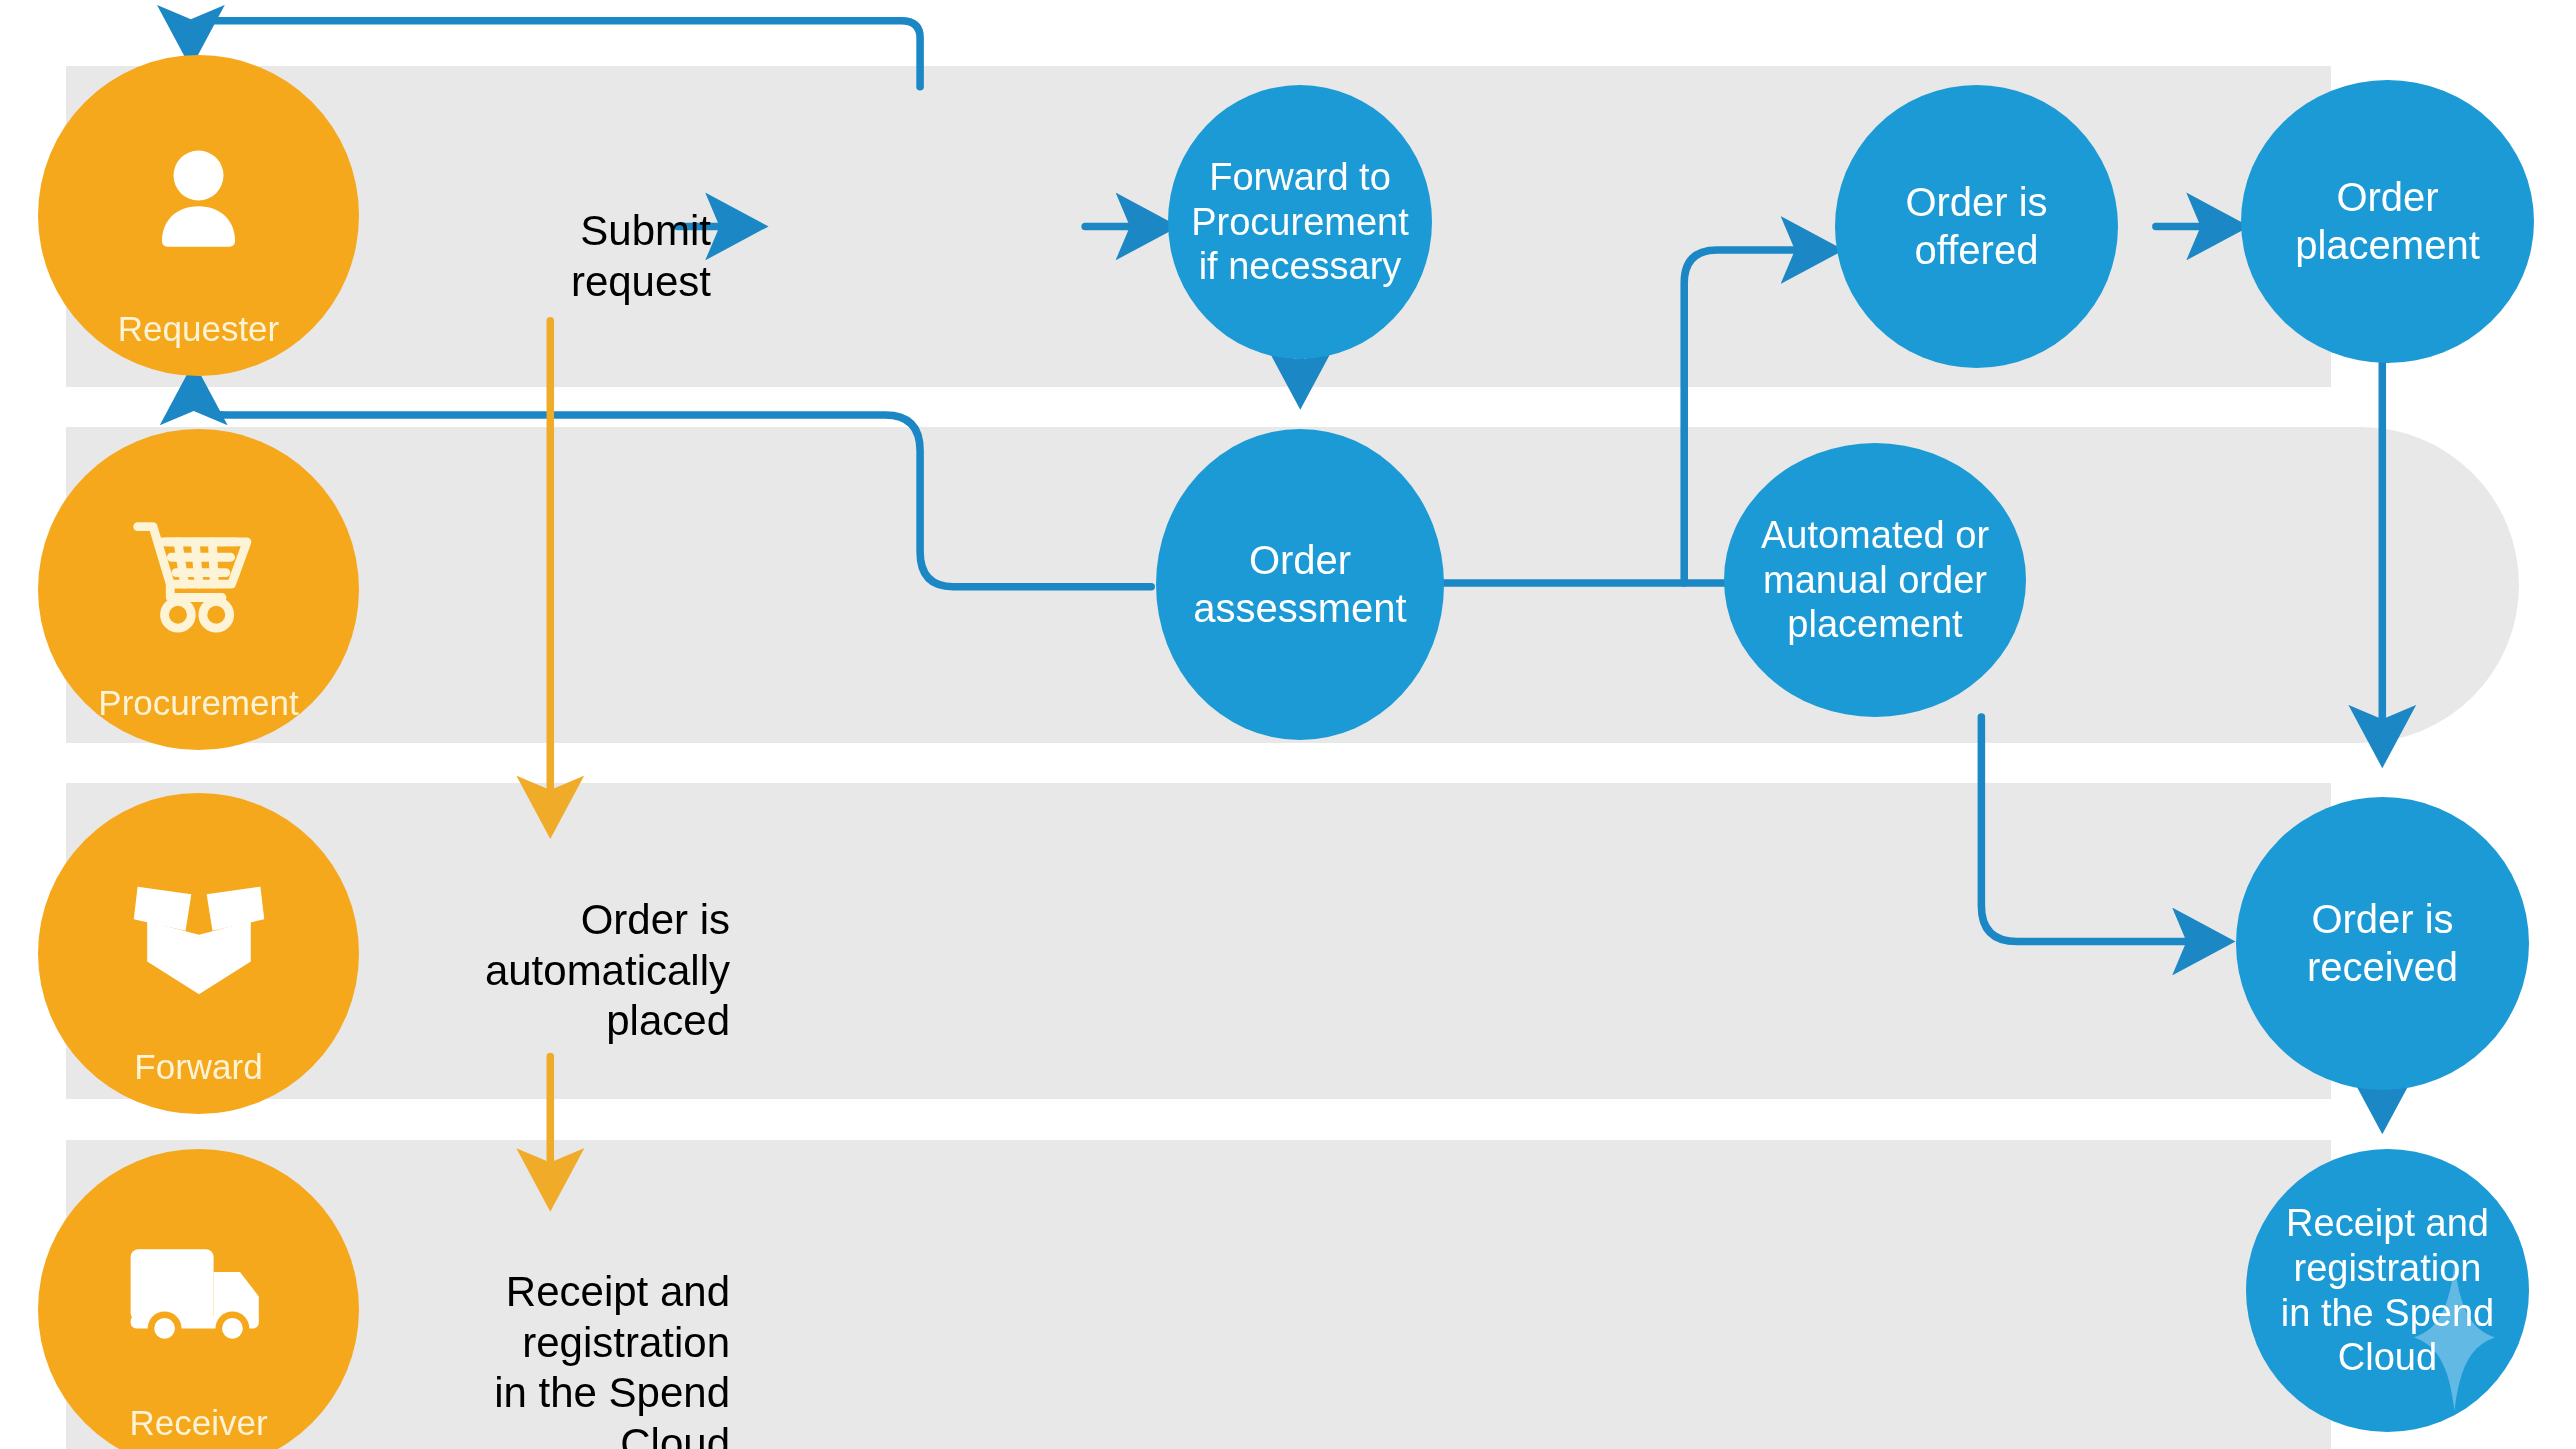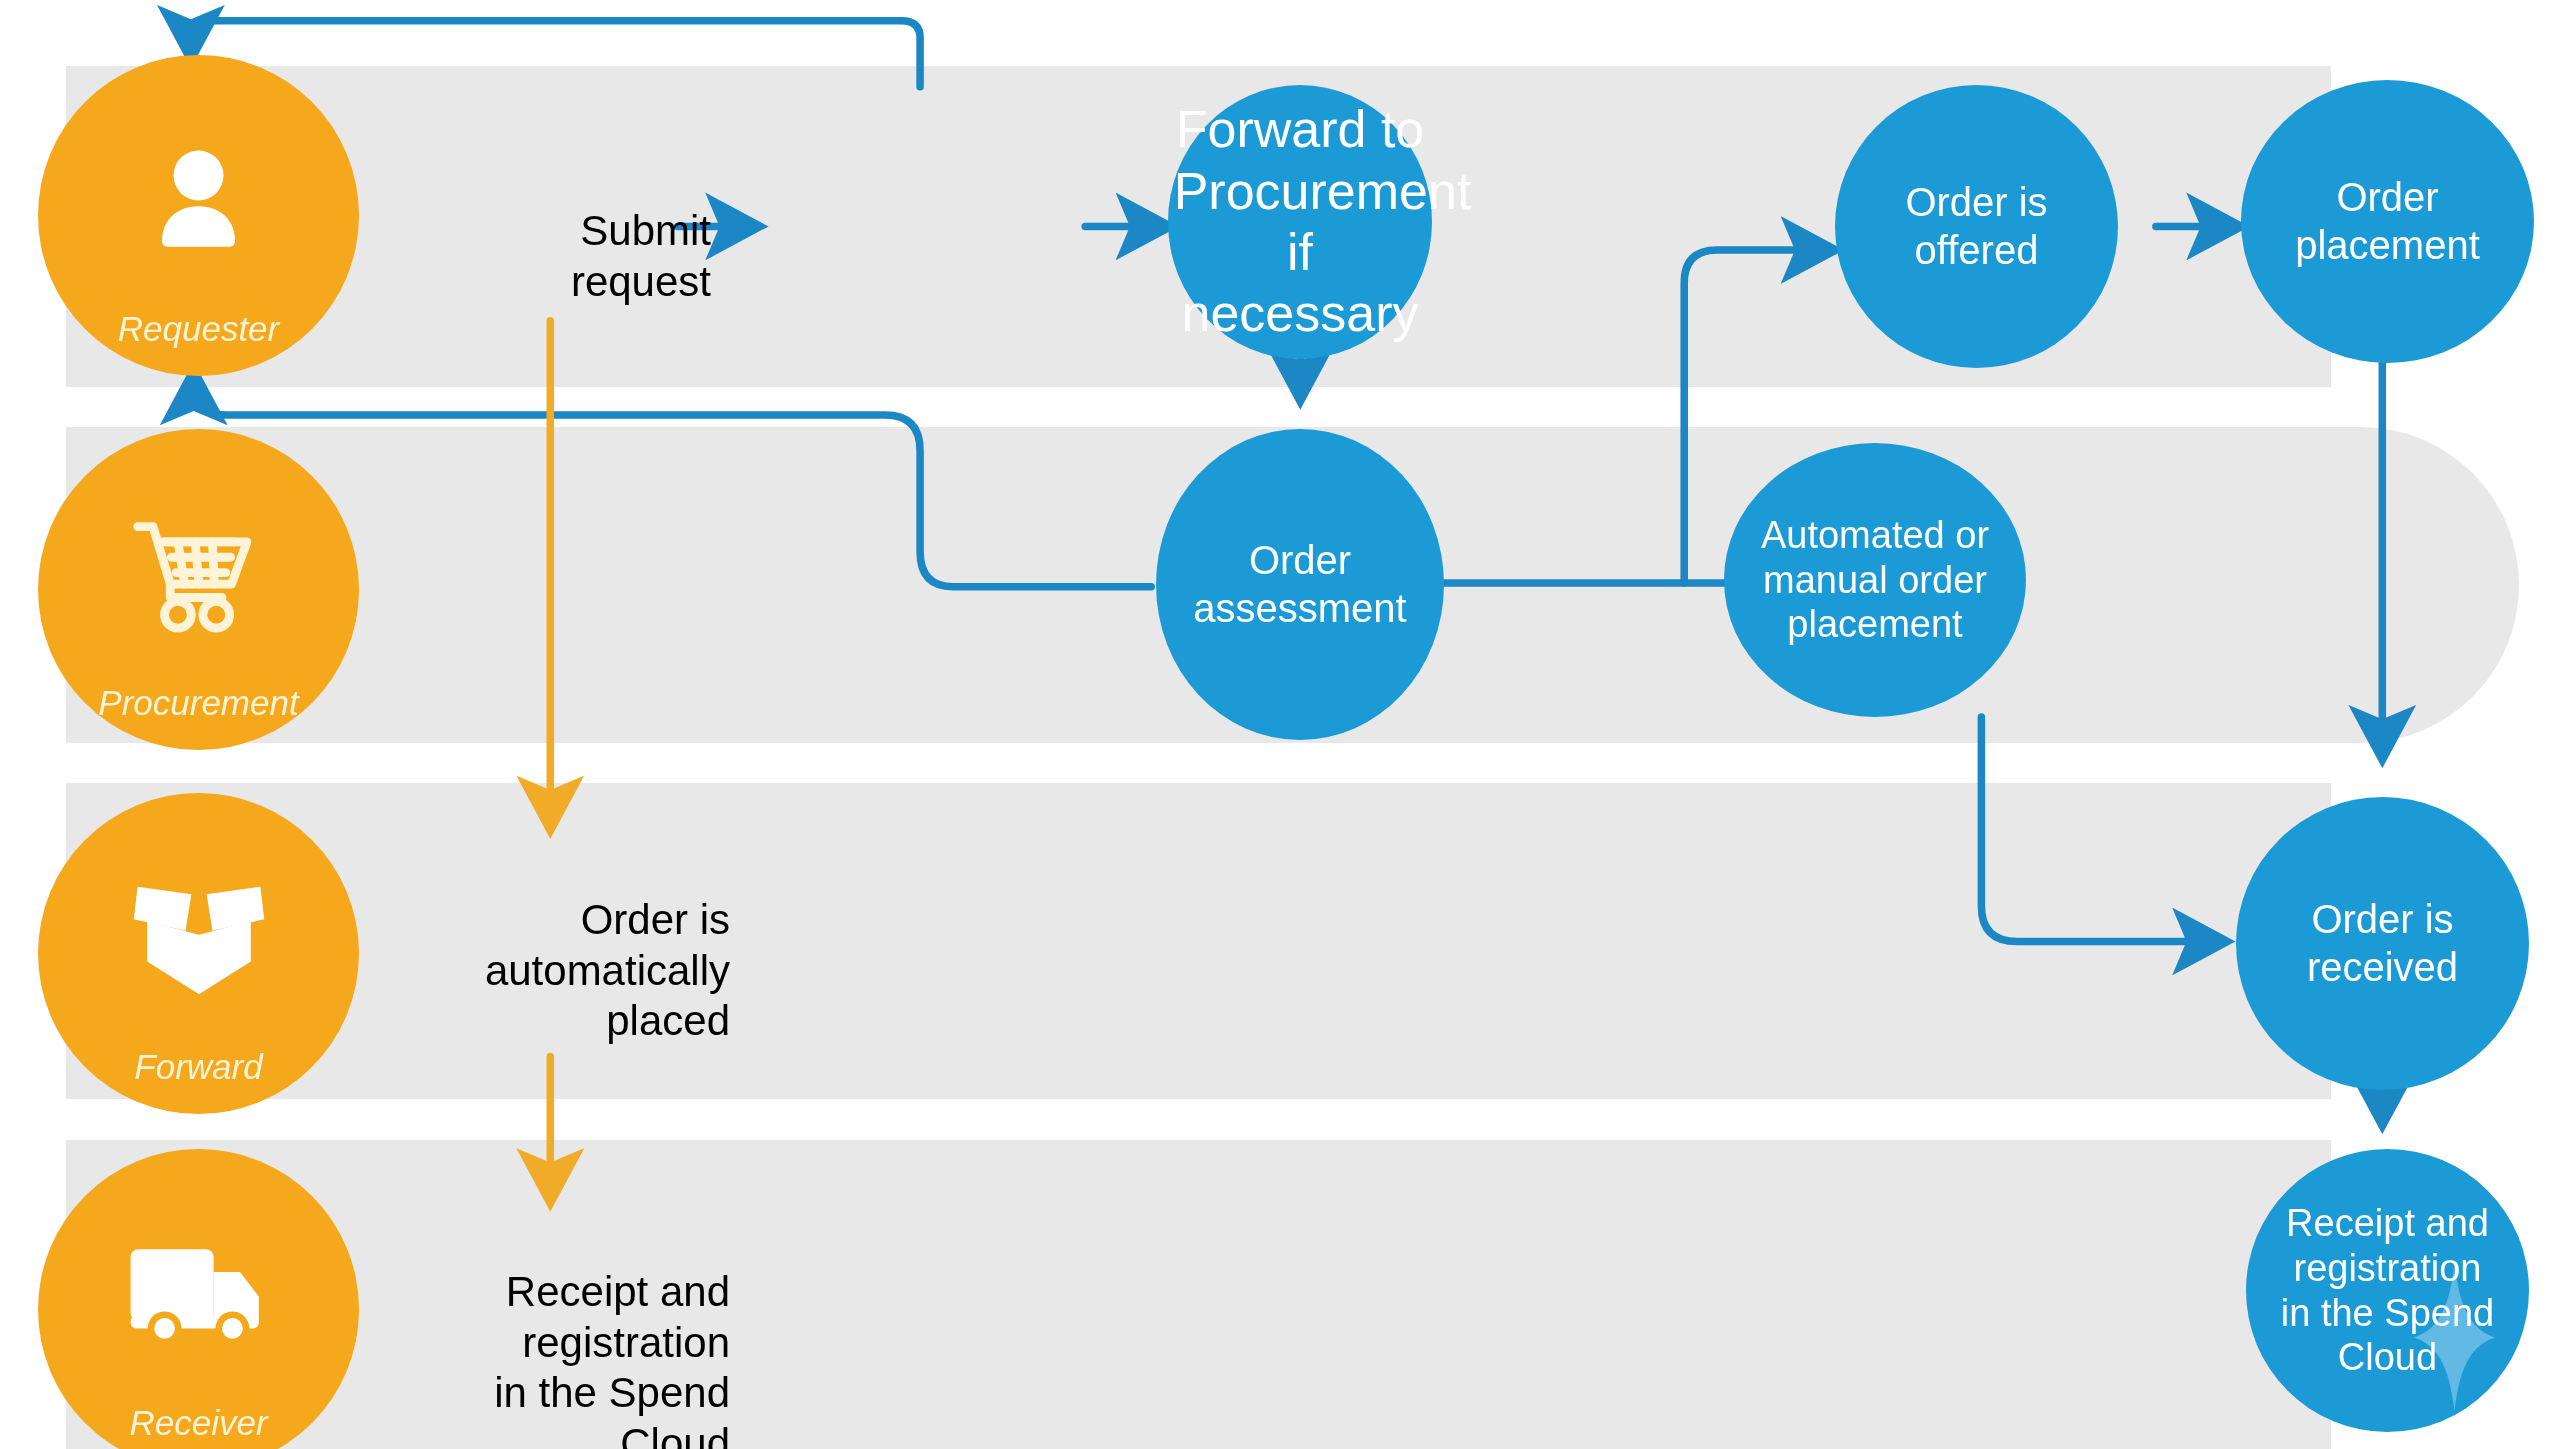--- a/index.html
+++ b/index.html
@@ -41,21 +41,20 @@
   .node.orange{background:#f5a81c;}
   .node-label{
     display:block;
     width:100%;
     padding:0 5.7px;
     box-sizing:border-box;
   }
   .role{
     justify-content:center;
     padding-top:38px;
-    font-style:italic;
   }
   .role .icon-wrap{
     width:100%;
     display:flex;
     align-items:center;
     justify-content:center;
     flex:1 1 auto;
   }
   .role .node-label{
     flex:0 0 auto;
@@ -200,21 +199,21 @@
   </div>
 
   <div class="plain-text" style="left:371px; top:1217px; width:359px; font-size:42px;">
     <span>Receipt and
 registration
 in the Spend
 Cloud</span>
   </div>
 
 
-  <div class="node blue" style="left:1168px; top:85px; width:264px; height:274px; font-size:52px;">
+  <div class="node blue" style="left:1168px; top:85px; width:264px; height:274px; font-size:38px;">
     <span class="node-label" style="white-space:pre-line;">Forward to
 Procurement
 if necessary</span>
   </div>
 
   <div class="node blue" style="left:1156px; top:429px; width:288px; height:311px; font-size:40px;">
     <span class="node-label" style="white-space:pre-line;">Order
 assessment</span>
   </div>
 

